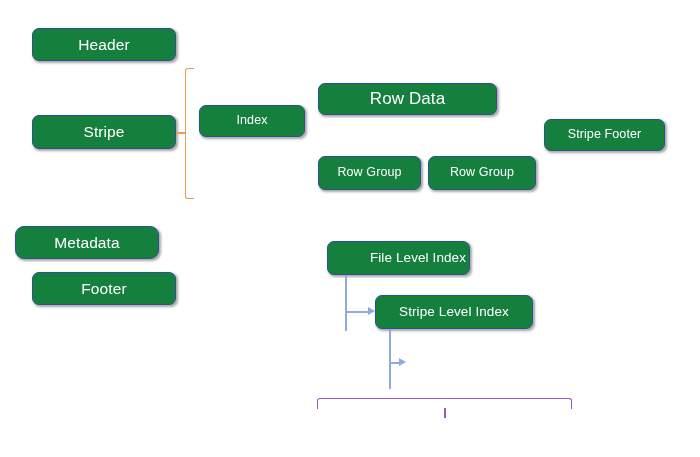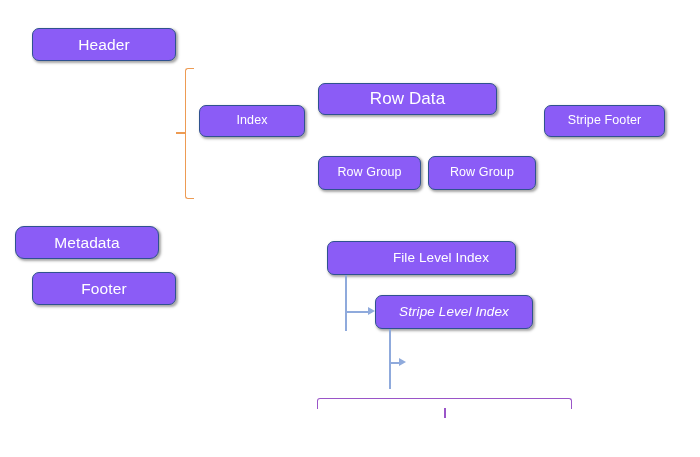--- a/index.html
+++ b/index.html
@@ -14,21 +14,21 @@
   #canvas {
     position: relative;
     width: 700px;
     height: 457px;
     background: #ffffff;
     overflow: hidden;
   }
   .node {
     position: absolute;
     box-sizing: border-box;
-    background: #8b5cf6;
+    background: #15803d;
     border: 1px solid #2F528F;
     border-radius: 7px;
     color: #ffffff;
     display: flex;
     align-items: center;
     justify-content: center;
     text-align: center;
     line-height: 1.1;
     box-shadow: 1.5px 1.5px 2.5px rgba(0,0,0,0.35);
     white-space: nowrap;
@@ -83,41 +83,42 @@
     background: #9A55C8;
   }
 </style>
 </head>
 <body>
 
 <div id="canvas">
 
   <div class="node mid" style="left:32px; top:28px; width:144px; height:33px;">Header</div>
 
+  <div class="node mid" style="left:32px; top:115px; width:144px; height:34px;">Stripe</div>
 
   <div class="node mid" style="left:15px; top:226px; width:144px; height:33px;border-radius:9px;">Metadata</div>
 
   <div class="node mid" style="left:32px; top:272px; width:144px; height:33px;">Footer</div>
 
   <div class="brk-orange" style="left:185px; top:68px; width:9px; height:131px;"></div>
   <div class="brk-orange-tick" style="left:176px; top:132px; width:10px;"></div>
 
   <div class="node small" style="left:199px; top:83px; width:106px; height:32px;">Index</div>
 
   <div class="node big" style="left:318px; top:83px; width:179px; height:32px;">Row Data</div>
 
-  <div class="node small" style="left:544px; top:83px; width:121px; height:32px;">Stripe Footer</div>
+  <div class="node small" style="left:544px; top:97px; width:121px; height:32px;">Stripe Footer</div>
 
   <div class="node small" style="left:318px; top:134px; width:103px; height:34px;">Row Group</div>
 
   <div class="node small" style="left:428px; top:134px; width:108px; height:34px;">Row Group</div>
 
-  <div class="node idx" style="left:327px; top:241px; width:189px; height:34px;padding-left:39px;">File Level Index</div>
+  <div class="node idx" style="left:327px; top:241px; width:143px; height:34px;padding-left:39px;">File Level Index</div>
 
-  <div class="node idx" style="left:375px; top:295px; width:158px; height:34px;font-style:italic;">Stripe Level Index</div>
+  <div class="node idx" style="left:375px; top:295px; width:158px; height:34px;">Stripe Level Index</div>
 
 
   <div class="conn v" style="left:345px; top:275px; height:56px;"></div>
   <div class="conn h" style="left:345px; top:311px; width:24px;"></div>
   <div class="arrowhead" style="left:368px; top:307px;"></div>
 
   <div class="conn v" style="left:389px; top:329px; height:60px;"></div>
   <div class="conn h" style="left:389px; top:362px; width:12px;"></div>
   <div class="arrowhead" style="left:399px; top:358px;"></div>
 

